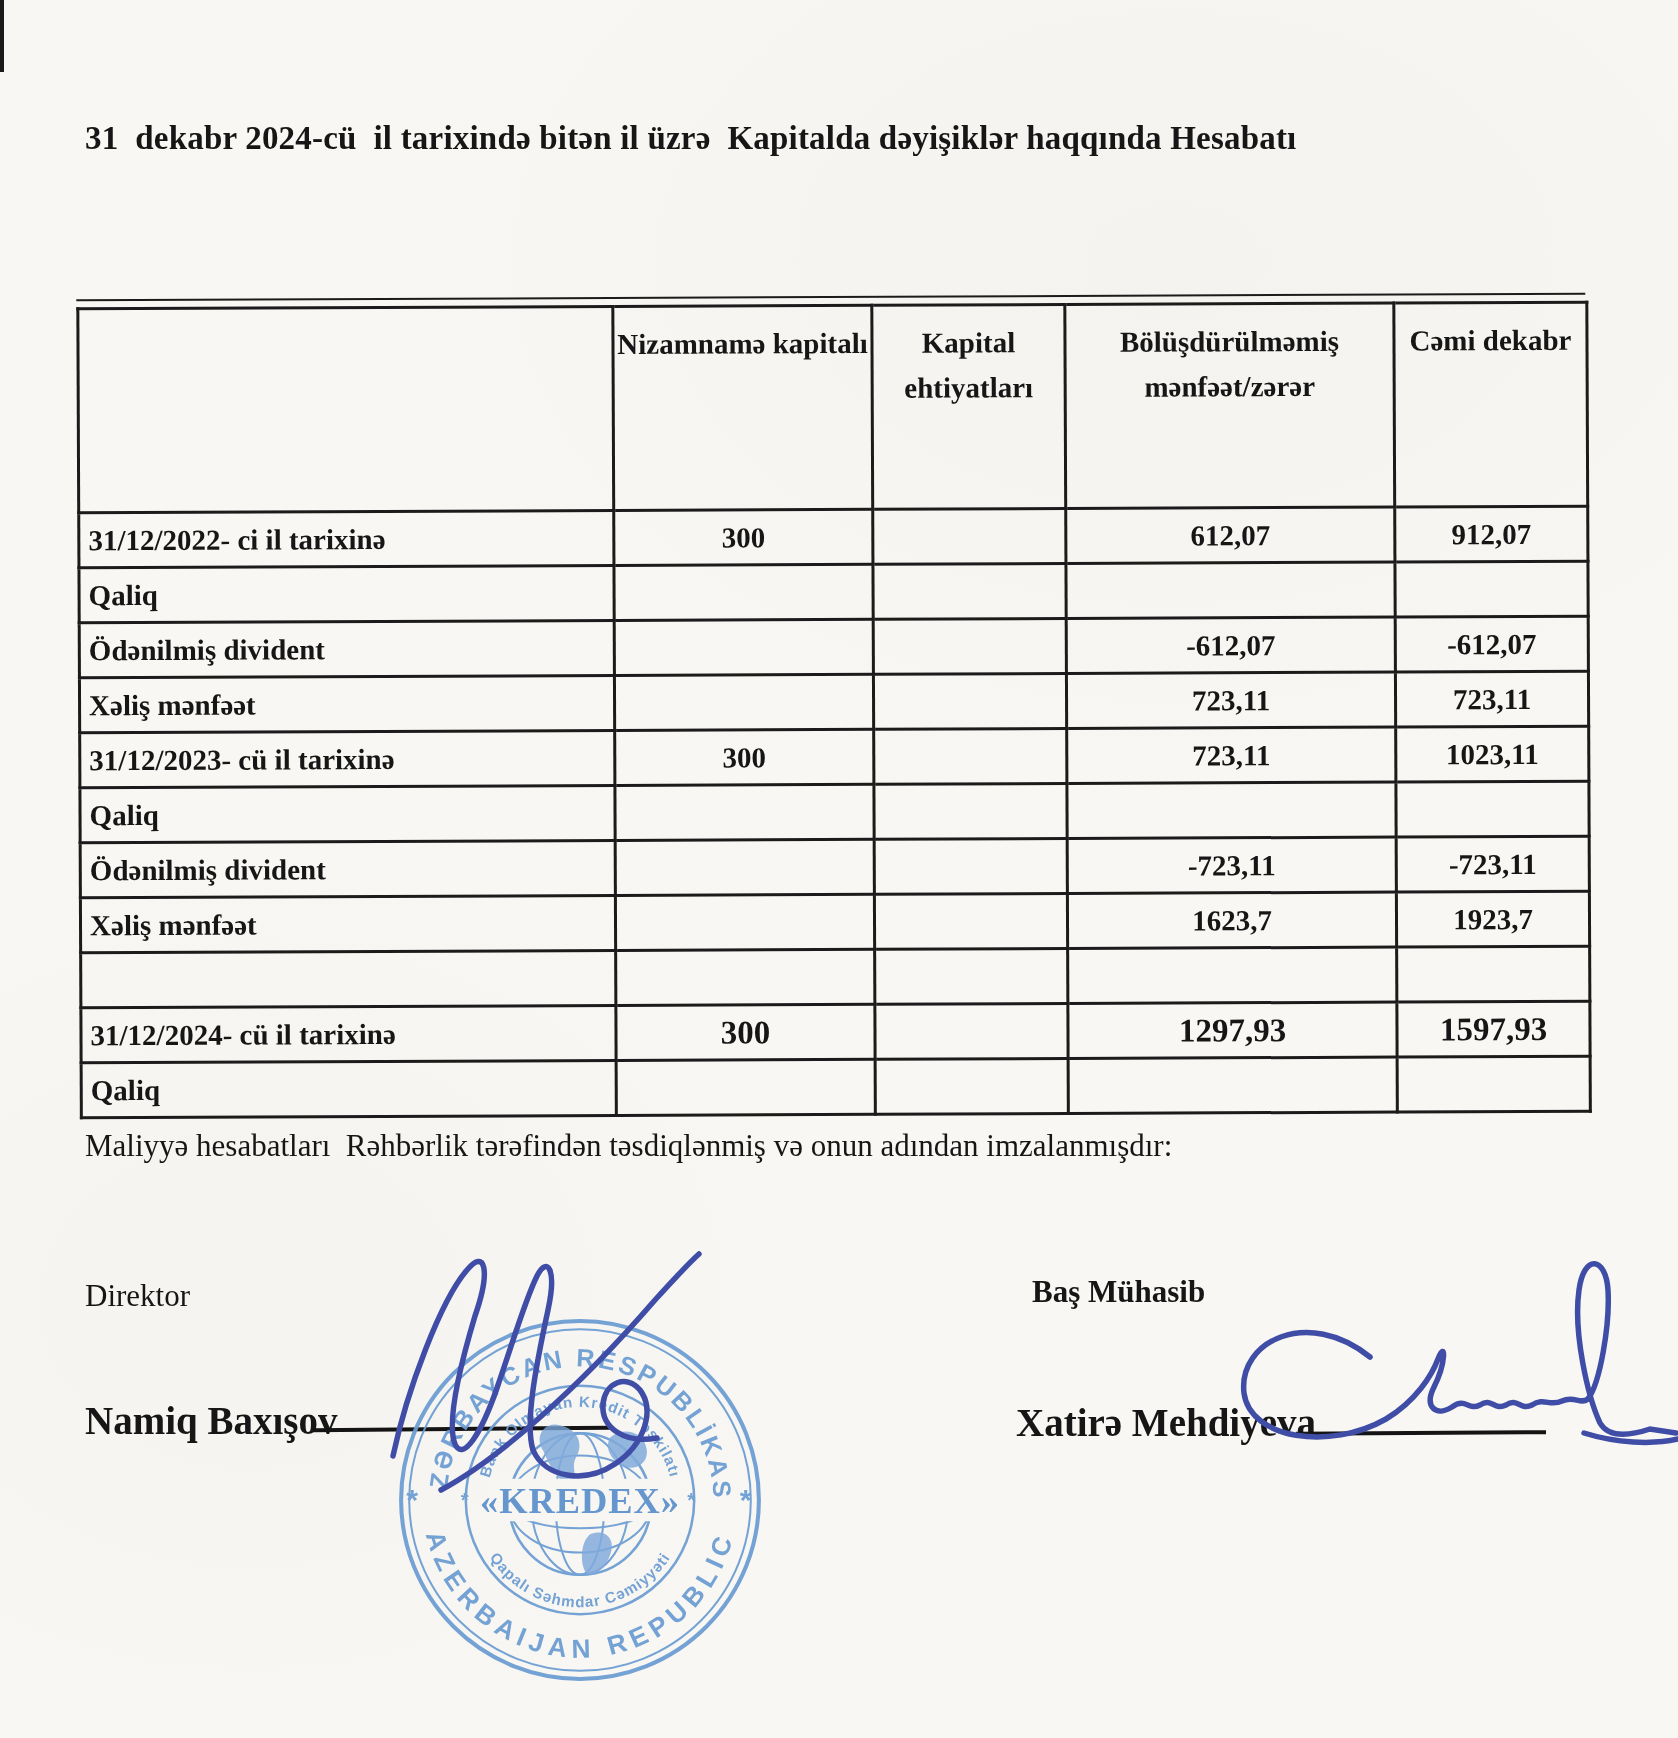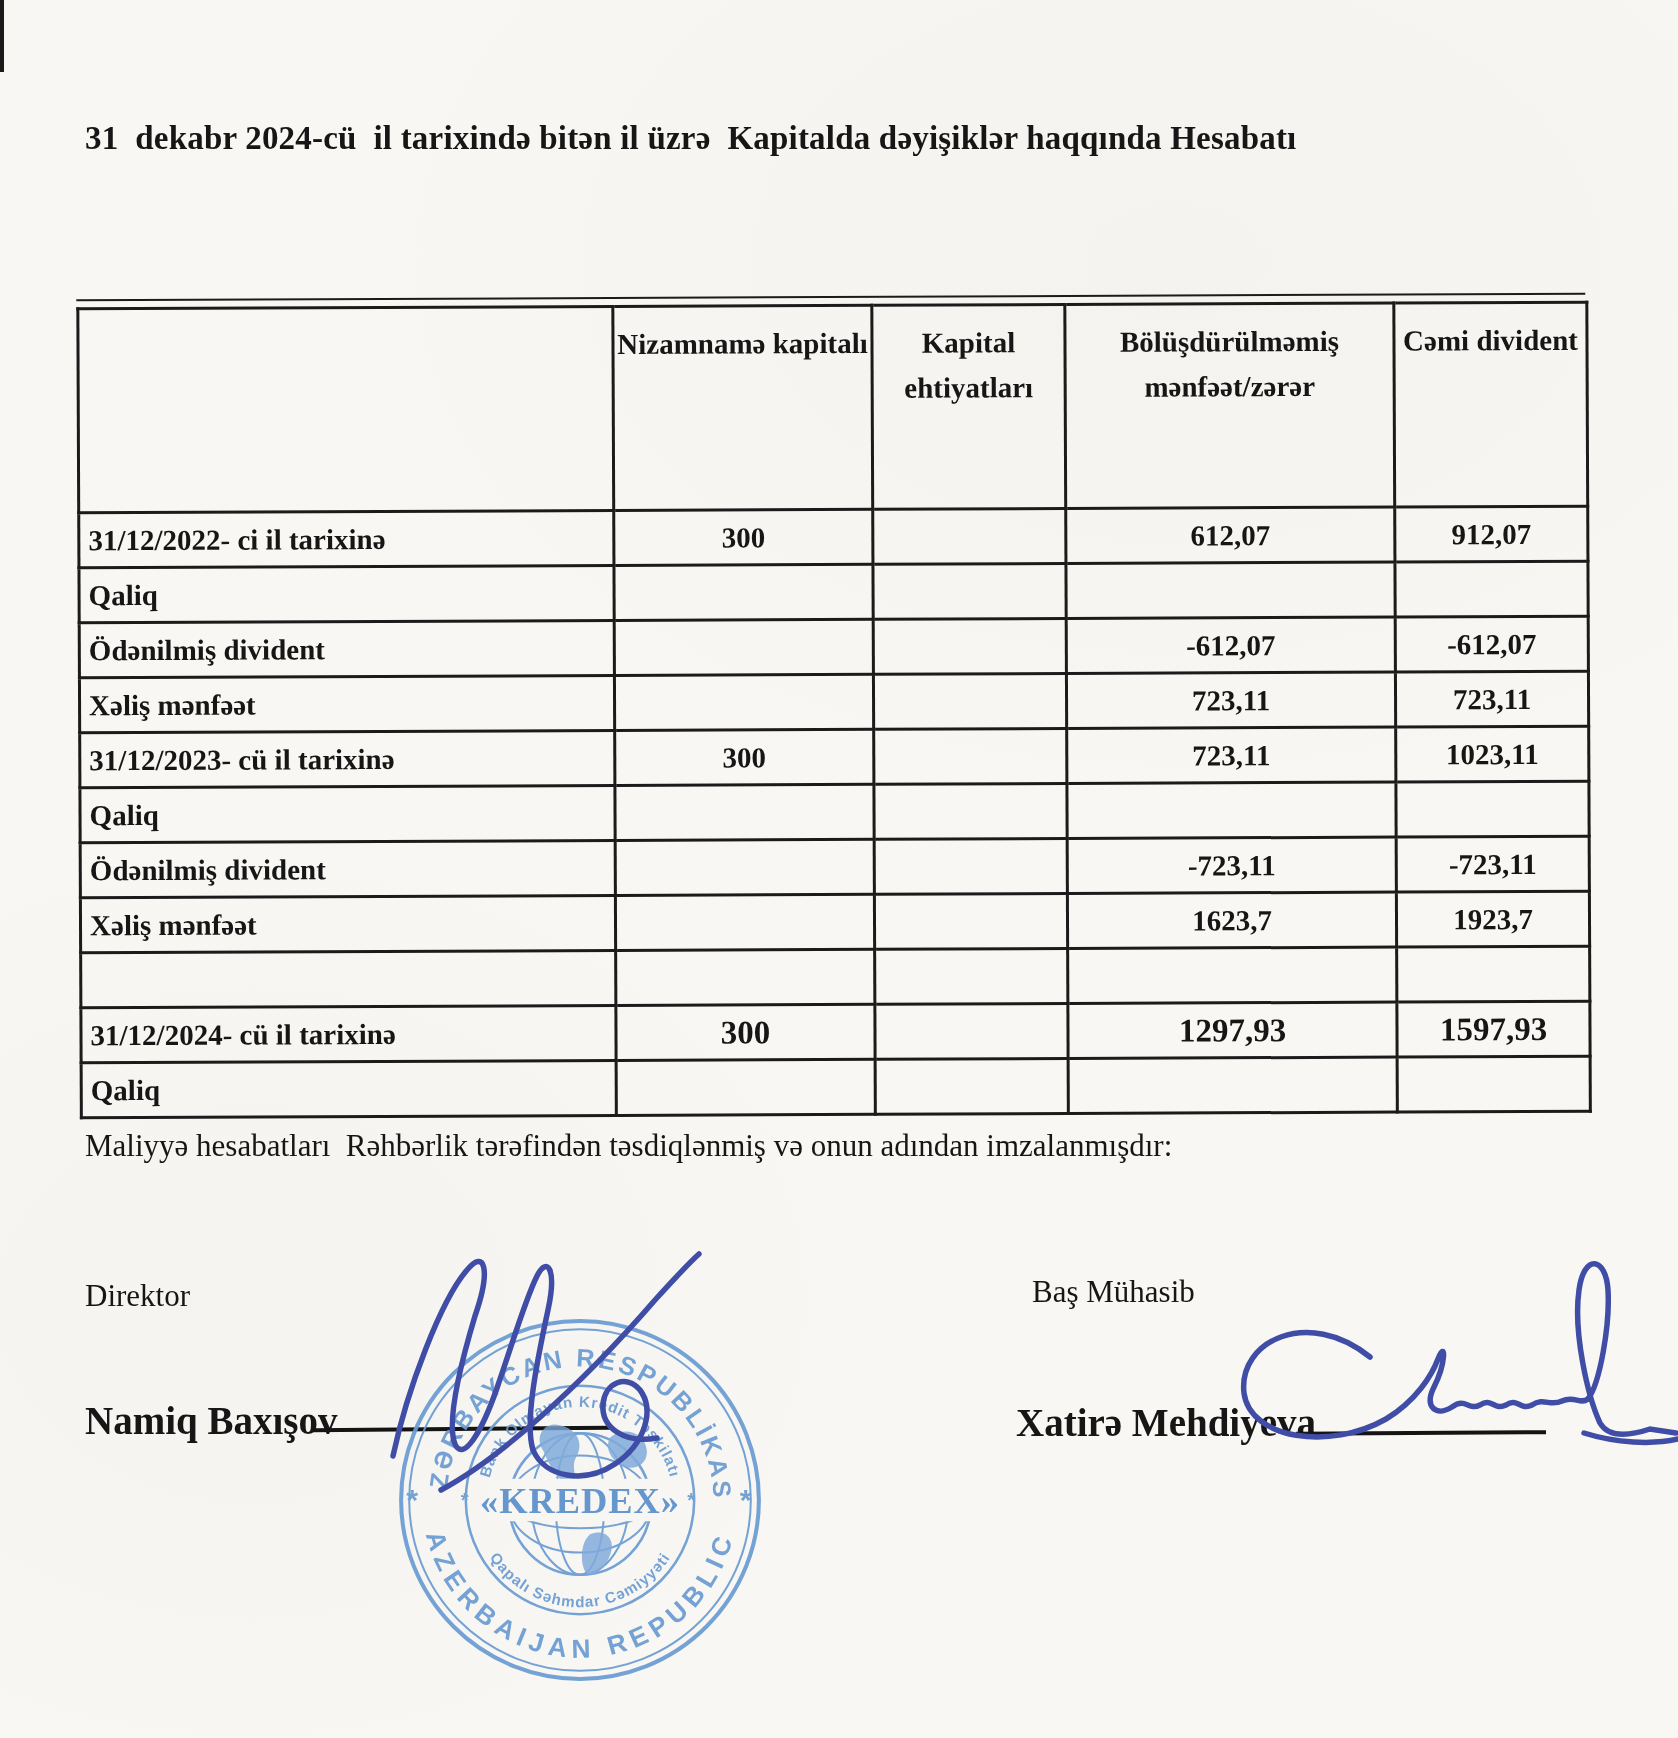--- a/index.html
+++ b/index.html
@@ -32,21 +32,21 @@
     height:186px;vertical-align:top;padding-top:14px;text-align:center;line-height:1.55;
   }
   table.equity td{height:50px;vertical-align:middle;}
   td.lbl{text-align:left;padding-left:8px;}
   td.num{text-align:center;}
   tr.emph td.num{font-size:33px;}
   .statement{
     position:absolute;left:85px;top:1128px;font-size:31px;font-weight:normal;white-space:pre;
   }
   .role-left{position:absolute;left:85px;top:1278px;font-size:31px;font-weight:normal;}
-  .role-right{position:absolute;left:1032px;top:1274px;font-size:31px;font-weight:normal;}
+  .role-right{position:absolute;left:1032px;top:1274px;font-size:31px;font-weight:bold;}
   .name-left{position:absolute;left:85px;top:1398px;font-size:39px;font-weight:bold;}
   .name-right{position:absolute;left:1016px;top:1400px;font-size:39px;font-weight:bold;}
   .sigline{position:absolute;height:4px;background:#141414;}
   .sigline-left{left:313px;top:1427px;width:297px;transform:rotate(-0.5deg);}
   .sigline-right{left:1296px;top:1431px;width:250px;transform:rotate(-0.4deg);}
   .stamp{position:absolute;left:392px;top:1312px;opacity:0.93;}
   .sig{position:absolute;pointer-events:none;}
   .sig-left{left:345px;top:1238px;}
   .sig-right{left:1180px;top:1235px;}
   .stamp-ring{font-family:"Liberation Sans","DejaVu Sans",sans-serif;font-weight:bold;}
@@ -72,21 +72,21 @@
           <col style="width:193px">
           <col style="width:329px">
           <col style="width:193px">
       </colgroup>
       <thead>
         <tr>
           <th></th>
           <th>Nizamnamə kapitalı</th>
           <th>Kapital ehtiyatları</th>
           <th>Bölüşdürülməmiş mənfəət/zərər</th>
-          <th>Cəmi divident</th>
+          <th>Cəmi dekabr</th>
         </tr>
       </thead>
       <tbody>
         <tr>
           <td class="lbl">31/12/2022- ci il tarixinə</td>
           <td class="num">300</td>
           <td class="num"></td>
           <td class="num">612,07</td>
           <td class="num">912,07</td>
         </tr>

